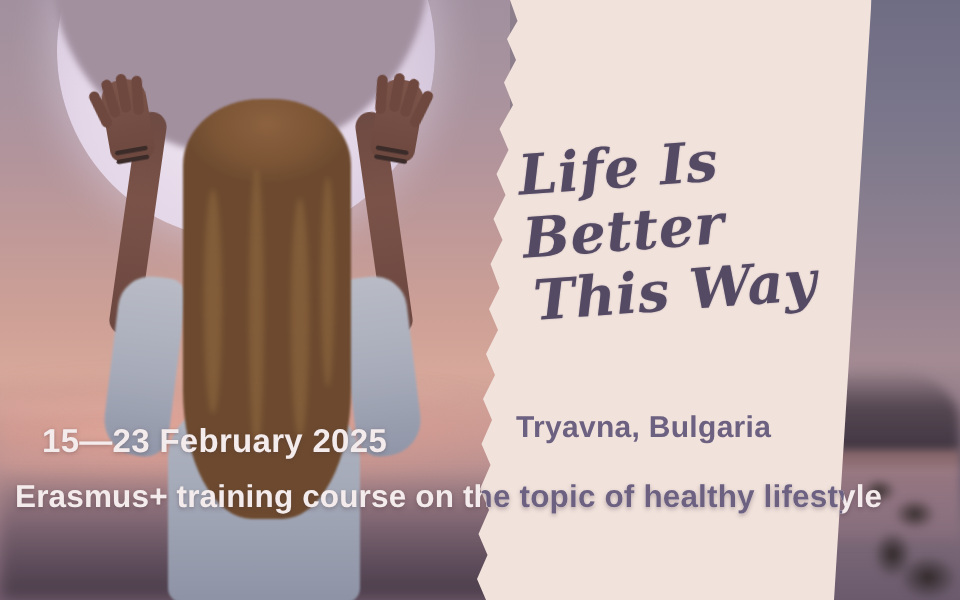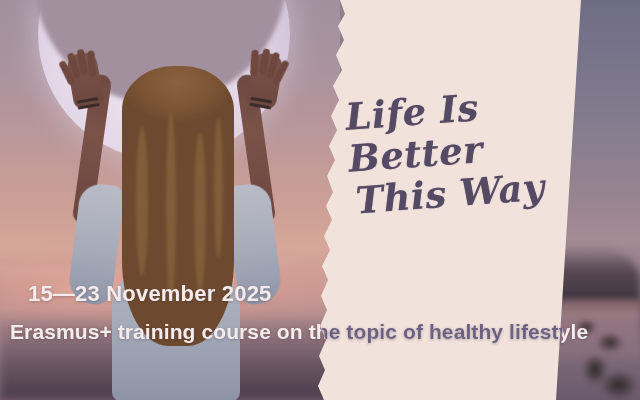--- a/index.html
+++ b/index.html
@@ -378,21 +378,22 @@
 
   <div class="panel">
     <div class="panel-shade"></div>
   </div>
 
   <div class="script-title">
     <span class="l1">Life Is Better</span>
     <span class="l2">This Way</span>
   </div>
 
-
-  <div class="dates">15—23 November 2025</div>
+  <div class="location">Tryavna, Bulgaria</div>
+
+  <div class="dates">15—23 February 2025</div>
 
   <div class="tagline base">Erasmus+ training course on the topic of healthy  lifestyle</div>
   <div class="tagline-clip">
     <div class="tagline over" style="clip-path:none;-webkit-clip-path:none;">Erasmus+ training course on the topic of healthy  lifestyle</div>
   </div>
 
 </div>
 
 </body></html>

